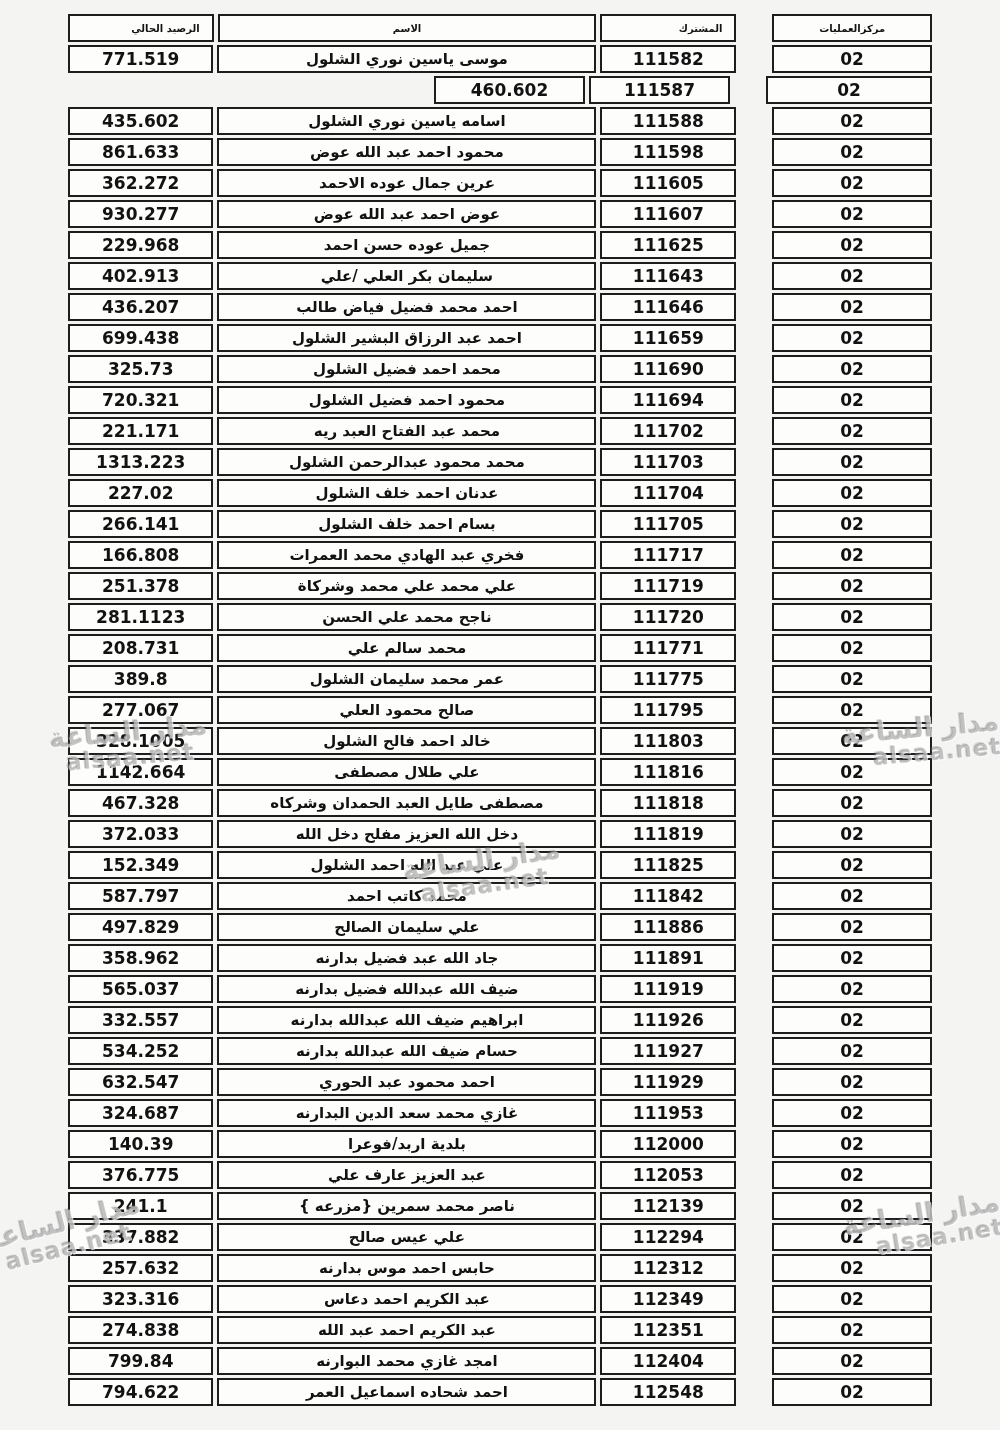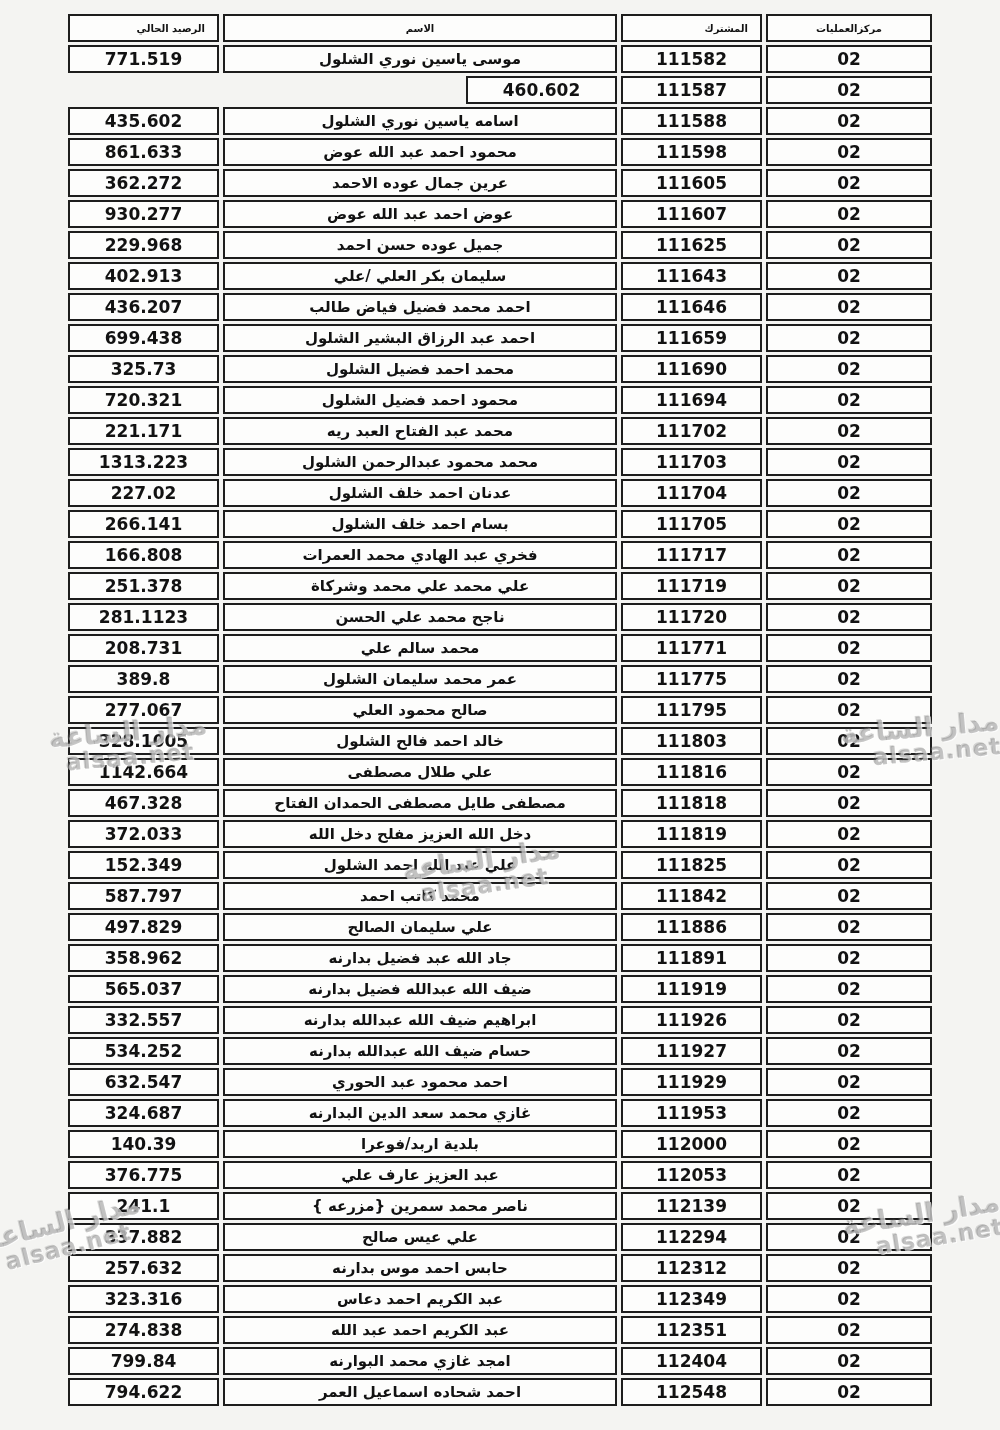--- a/index.html
+++ b/index.html
@@ -37,21 +37,21 @@
     background:#fdfdfc;
     height:28px;
     display:flex;
     align-items:center;
     justify-content:center;
     font-weight:bold;
     color:#121212;
     white-space:nowrap;
     overflow:hidden;
   }
-  .col-center{width:166px;}
+  .col-center{width:166px;margin-left:32px;}
   .col-sub{width:141px;}
   .col-name{width:394px;font-size:15px;}
   .col-balance{width:151px;}
   .num{
     font-size:17px;
     direction:ltr;
     font-family:"DejaVu Sans",sans-serif;
   }
   .header .cell{font-size:10px;height:28px;}
   .hdr-right{justify-content:flex-start;padding-right:12px;}
@@ -228,21 +228,21 @@
         </div>
         <div class="row">
           <div class="cell col-center num">02</div>
           <div class="cell col-sub num">111816</div>
           <div class="cell col-name">علي طلال مصطفى</div>
           <div class="cell col-balance num">1142.664</div>
         </div>
         <div class="row">
           <div class="cell col-center num">02</div>
           <div class="cell col-sub num">111818</div>
-          <div class="cell col-name">مصطفى طايل مصطفى الحمدان الفتاح</div>
+          <div class="cell col-name">مصطفى طايل العبد الحمدان وشركاه</div>
           <div class="cell col-balance num">467.328</div>
         </div>
         <div class="row">
           <div class="cell col-center num">02</div>
           <div class="cell col-sub num">111819</div>
           <div class="cell col-name">دخل الله العزيز مفلح دخل الله</div>
           <div class="cell col-balance num">372.033</div>
         </div>
         <div class="row">
           <div class="cell col-center num">02</div>

